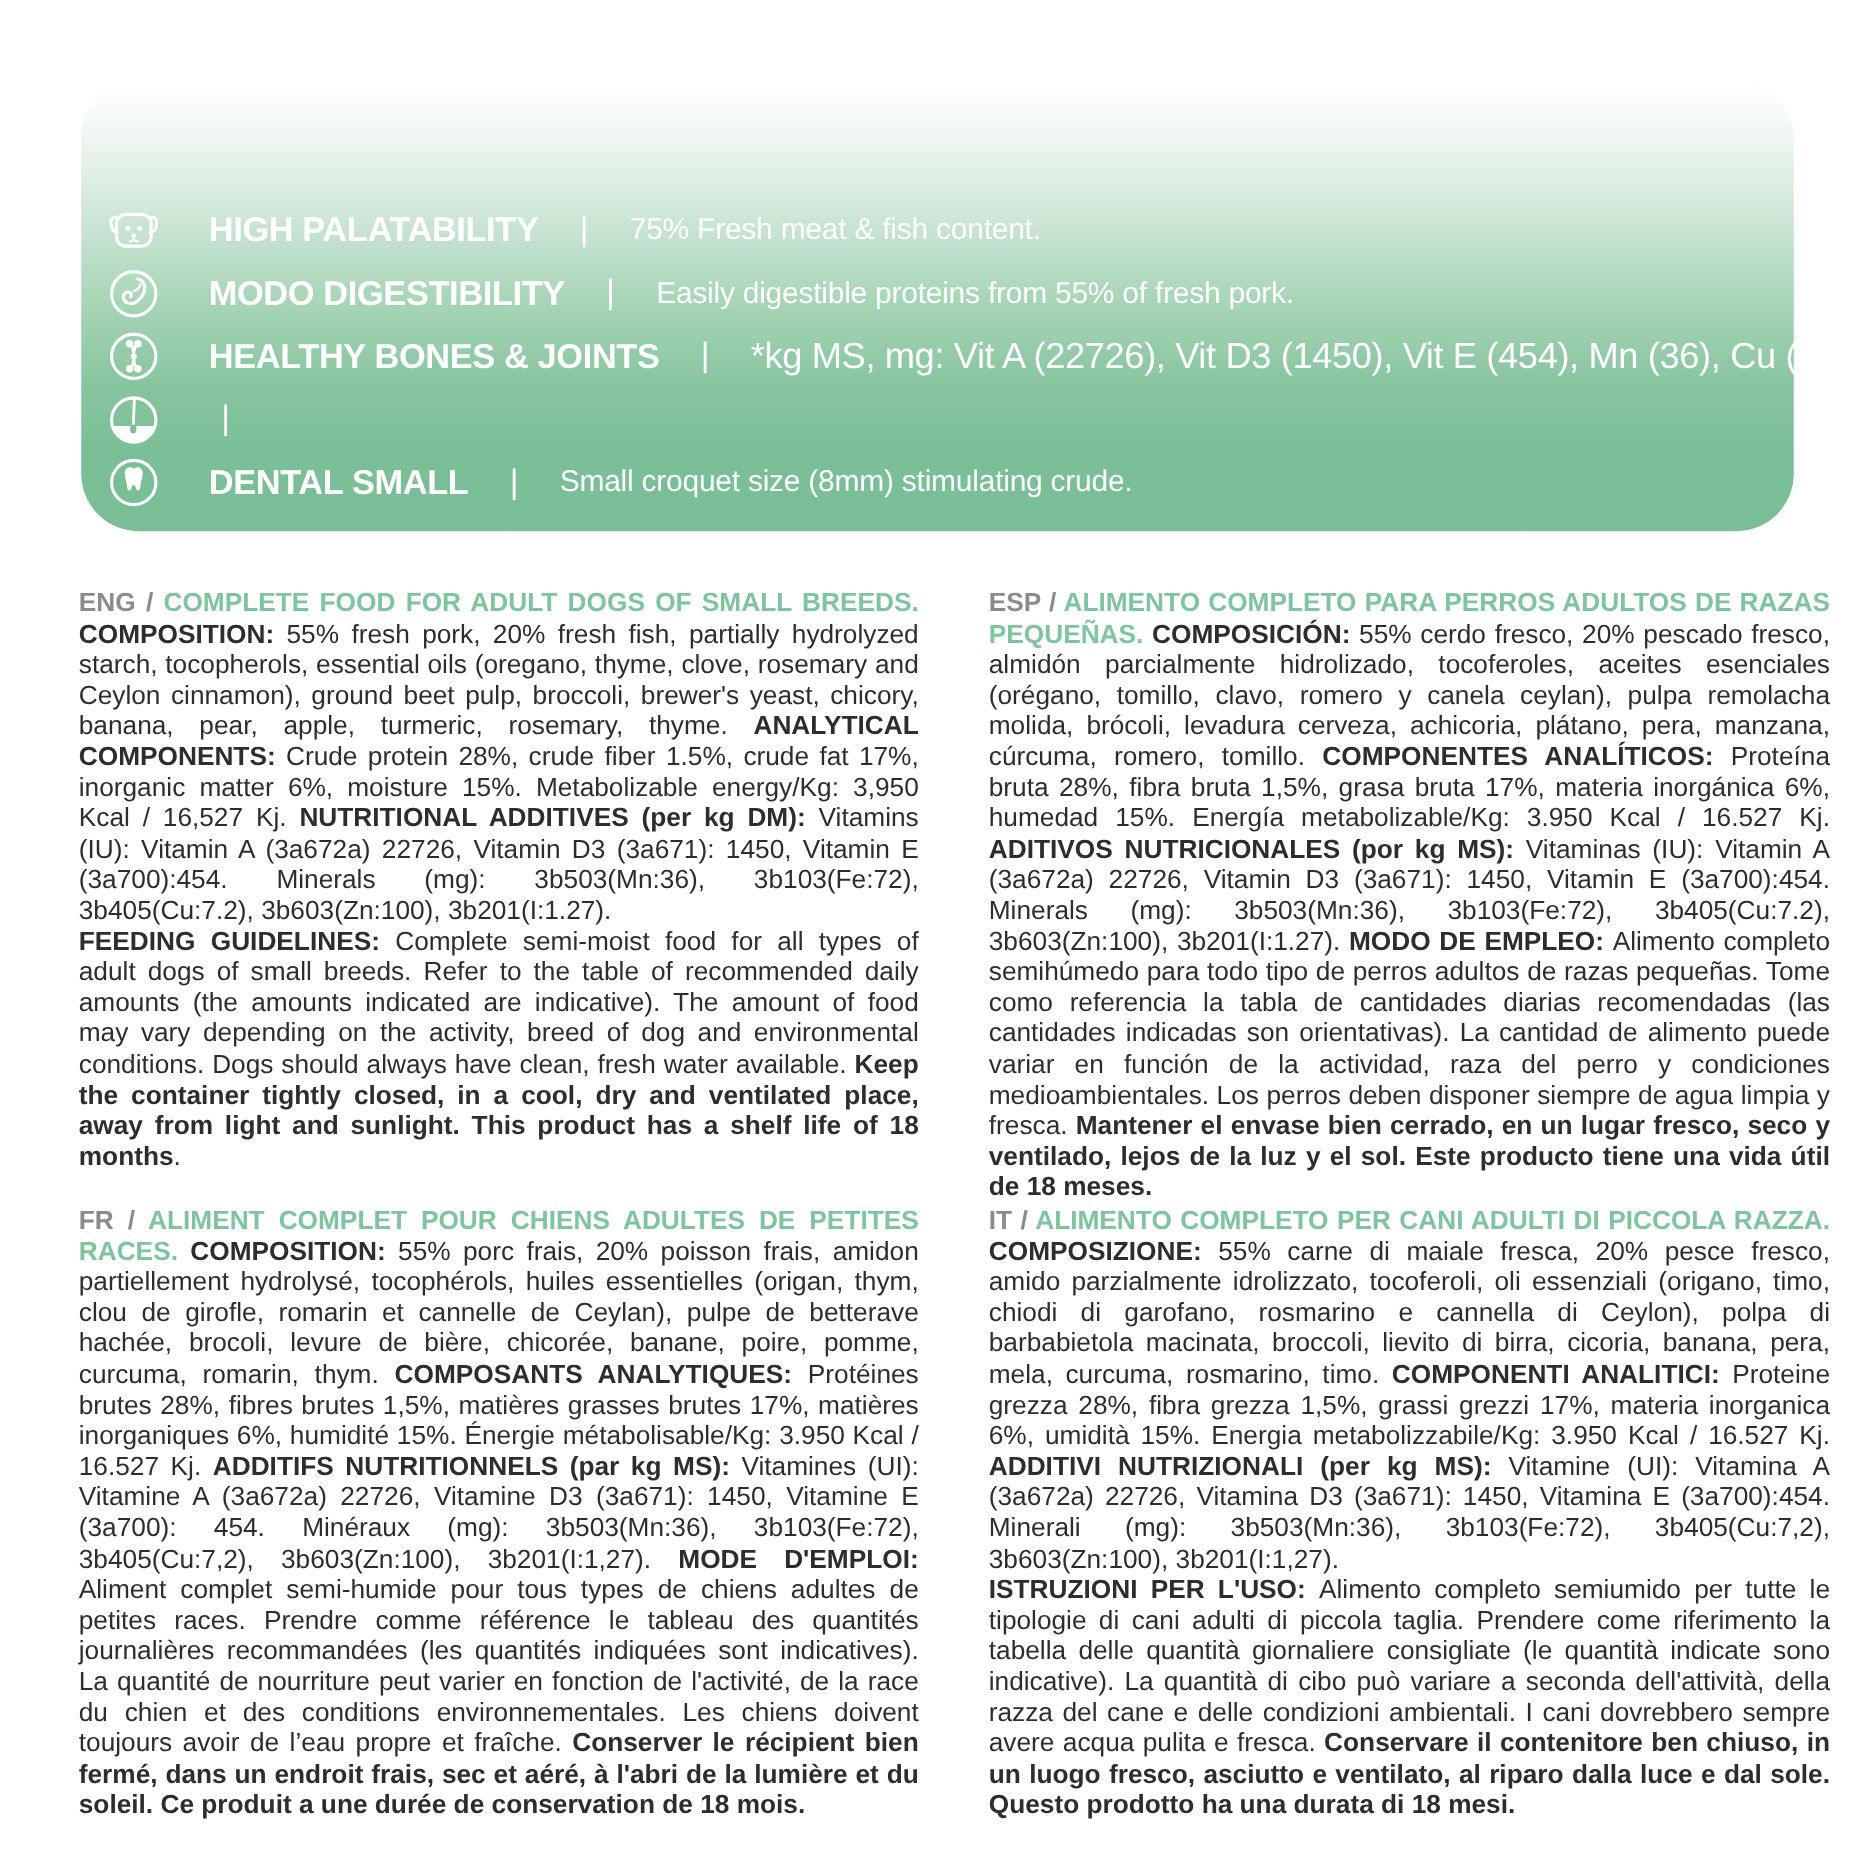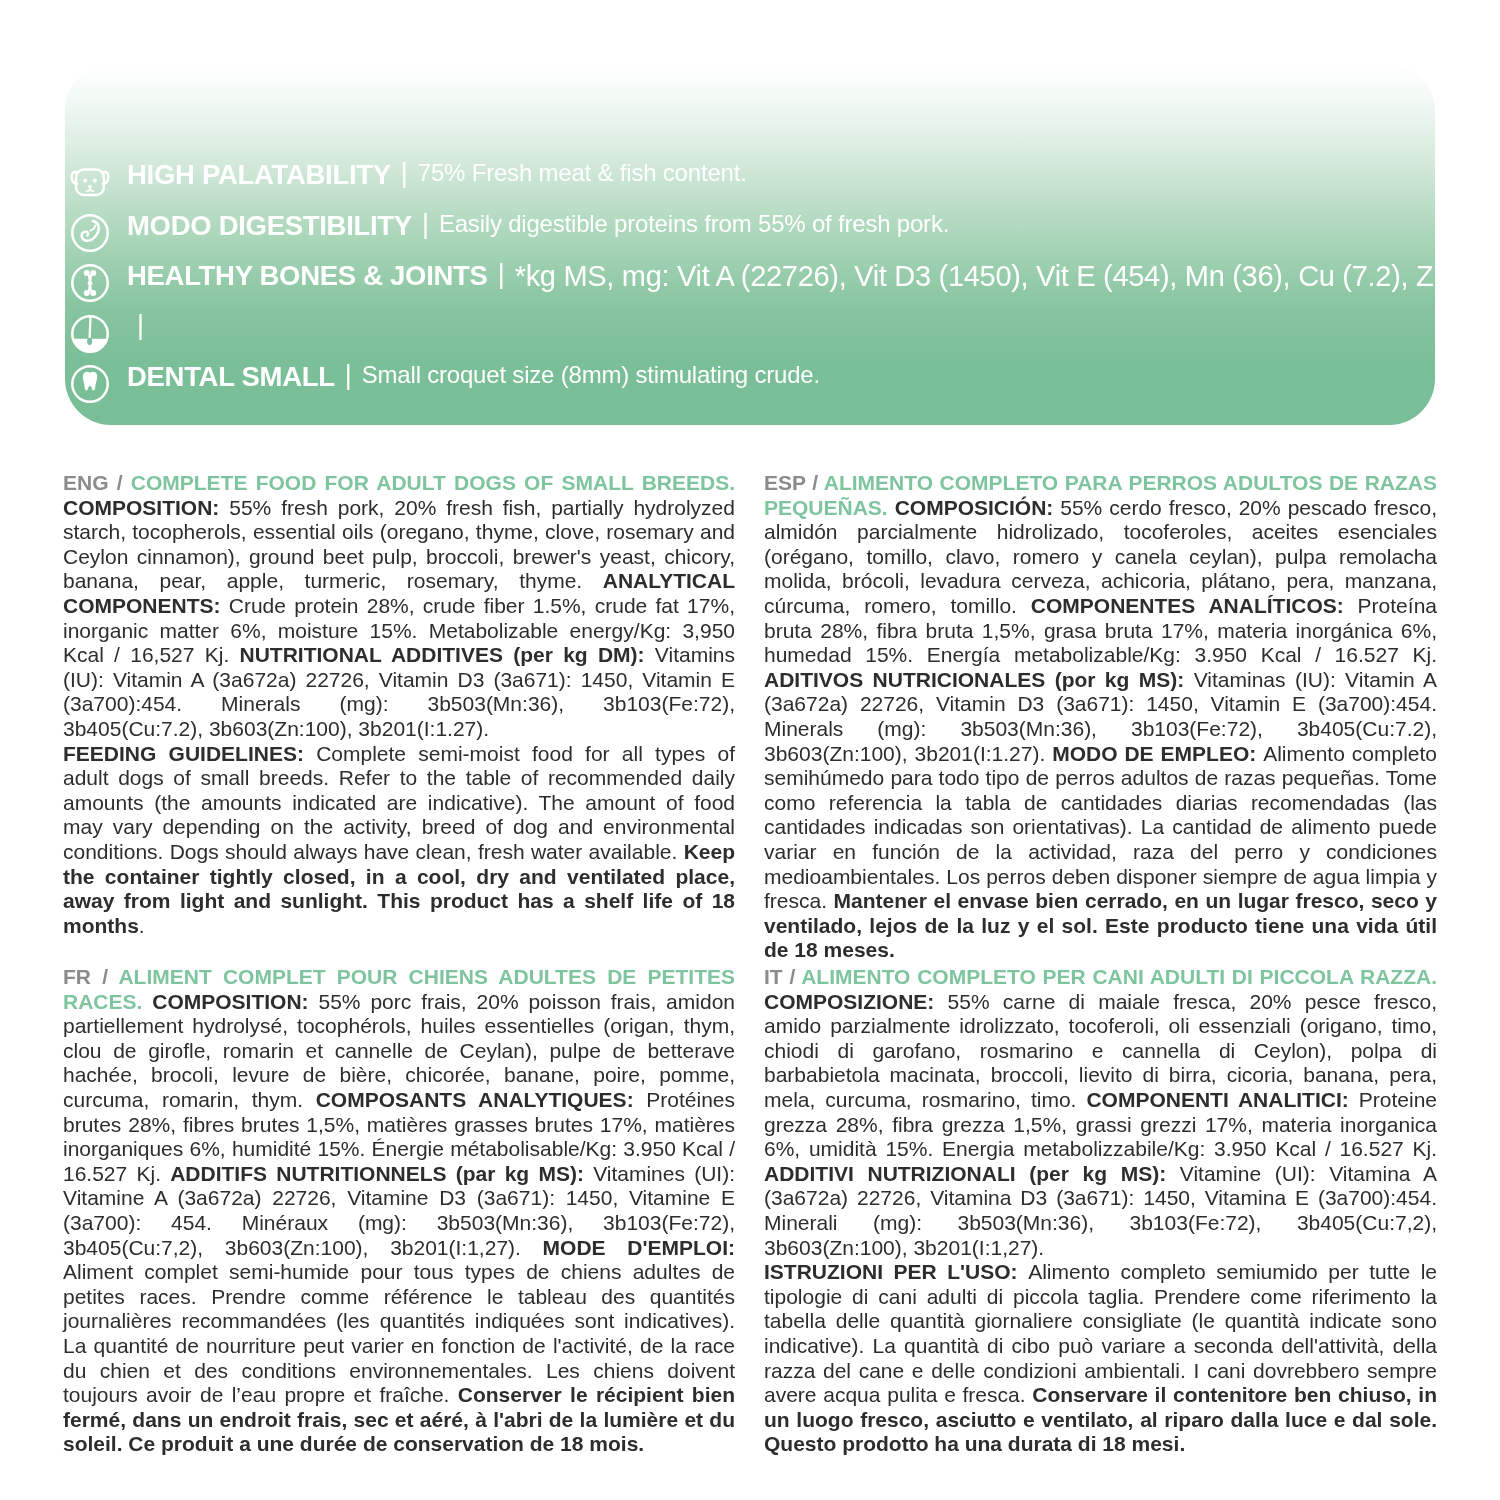--- a/index.html
+++ b/index.html
@@ -12,34 +12,34 @@
   
   .panel {
     position:absolute; left:65px; top:64px; width:1370px; height:361px;
     border-radius:46px;
     background:linear-gradient(to bottom,
       #ffffff 0%, #f4faf6 9%, #d4e9db 27%, #a6d4b6 50%,
       #87c4a0 68%, #7bbf98 82%, #79be96 100%);
   }
   .rows { position:absolute; left:0; top:95px; width:100%; }
   .benefit-row {
-    display:flex; align-items:flex-start; height:50.5px; 
-    color:#ffffff; white-space:nowrap;
+    display:flex; align-items:center; height:50.5px; padding-left:17px;
+    color:#ffffff; white-space:nowrap;gap:23px;
   }
   .icon { flex:0 0 50px; width:50px; display:flex; justify-content:center; align-items:center; margin-right:12px; }
   .icon svg { display:block; }
   .b-title { font-weight:700; font-size:27.5px; letter-spacing:-0.3px; }
   .b-sep   { margin:0 10px; font-size:27px; font-weight:400; transform:translateY(-1px); }
   .b-desc  { font-size:24px; letter-spacing:-0.2px; }
   .row-long .b-desc { font-size:29px; letter-spacing:-0.3px; }
 
   
   .text-grid {
     position:absolute; left:63px; top:471px;
-    display:grid; grid-template-columns:672px 673px; column-gap:29px;
+    display:grid; grid-template-columns:672px 673px; column-gap:56px;
     grid-template-rows:494px auto;
   }
   .lang-block {
     color:#2d2d2d; font-size:21px; line-height:24.6px; text-align:justify;
   }
   .lang-block p { margin:0; }
   .seg-lang { color:#8b8b8b; font-weight:700; }
   .seg-head { color:#7ec49e; font-weight:700; }
   .seg-b    { font-weight:700; }
 </style>

